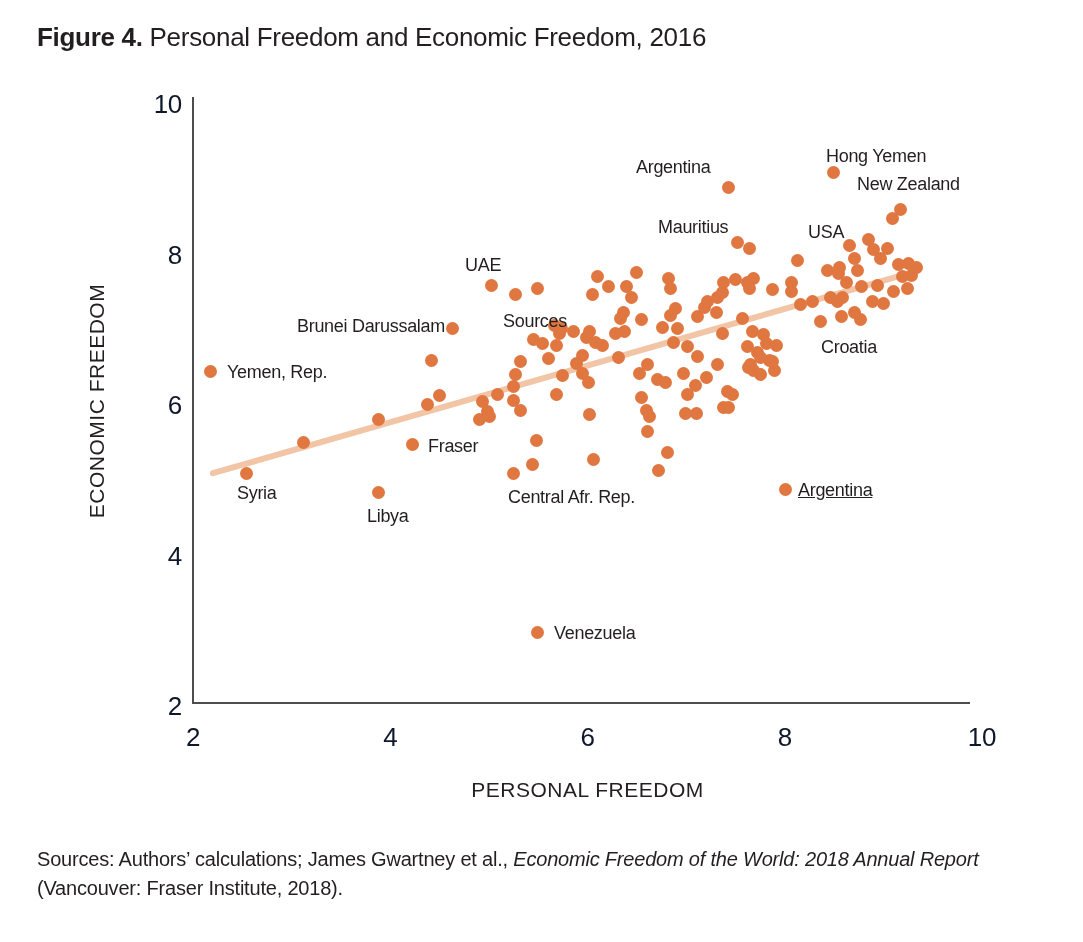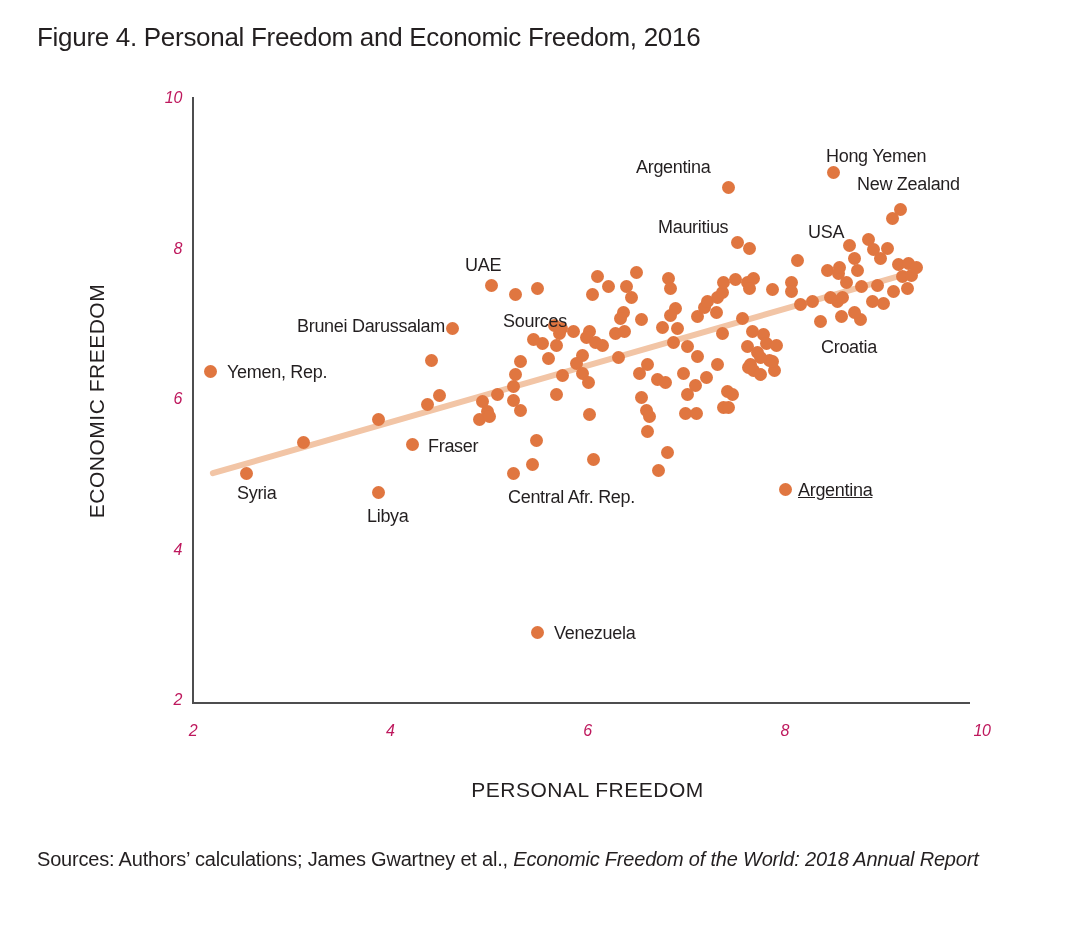--- a/index.html
+++ b/index.html
@@ -8,26 +8,26 @@
     width:1083px;height:942px;
     background:#ffffff;
     font-family:"Liberation Sans", sans-serif;
     color:#231f20;
     overflow:hidden;
   }
   #fig-title{
     position:absolute;left:37px;top:22px;
     font-size:26px;letter-spacing:-0.3px;white-space:nowrap;
   }
-  #fig-title .bold{font-weight:normal;}
+  #fig-title .bold{font-weight:bold;}
   .axis-line{position:absolute;background:#4d4d4f;}
   #y-axis-line{left:192px;top:97px;width:2px;height:606px;}
   #x-axis-line{left:192px;top:702px;width:778px;height:2px;}
   .tick-label{
-    position:absolute;font-size:16px;letter-spacing:-0.3px;color:#be185d;font-style:italic;
+    position:absolute;font-size:26px;letter-spacing:-0.3px;color:#0f172a;
   }
   .ytick{width:60px;text-align:right;}
   .xtick{width:50px;text-align:center;}
   #y-axis-title{
     position:absolute;left:60px;top:401px;width:0;height:0;
     font-size:21px;letter-spacing:0.5px;white-space:nowrap;
   }
   #y-axis-title span{
     display:inline-block;transform:translate(-50%,-50%) rotate(-90deg);
     transform-origin:center center;position:absolute;left:37px;top:0;
@@ -260,14 +260,15 @@
         <div class="country-label" style="left: 826px; top: 147px;">Hong Yemen</div>
         <div class="country-label" style="left: 857px; top: 175px;">New Zealand</div>
         <div class="country-label" style="left: 808px; top: 223px;">USA</div>
         <div class="country-label" style="left: 821px; top: 338px;">Croatia</div>
         <div class="country-label" style="left: 798px; top: 481px; text-decoration: underline;">Argentina</div>
       </div>
   </div>
 
   <div id="sources">
     <span>Sources: Authors’ calculations; James Gwartney et al., </span><span class="italic">Economic Freedom of the World: 2018 Annual Report</span><br>
+    <span>(Vancouver: Fraser Institute, 2018).</span>
   </div>
 </div>
 
 </body></html>

